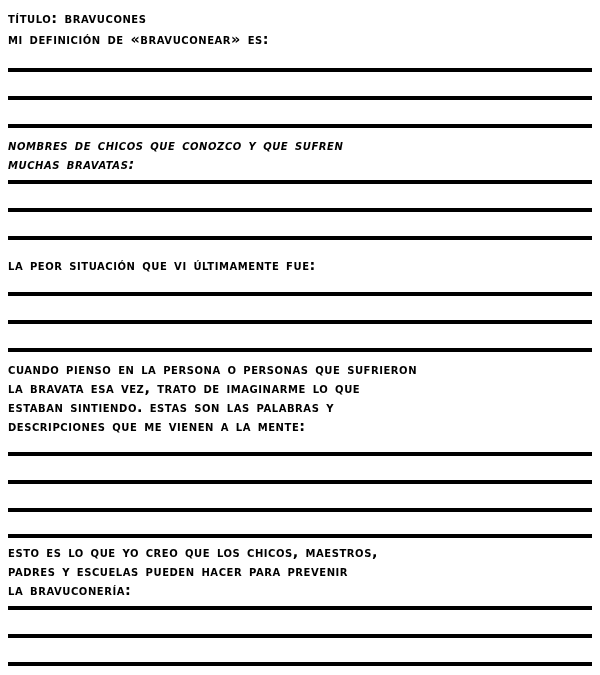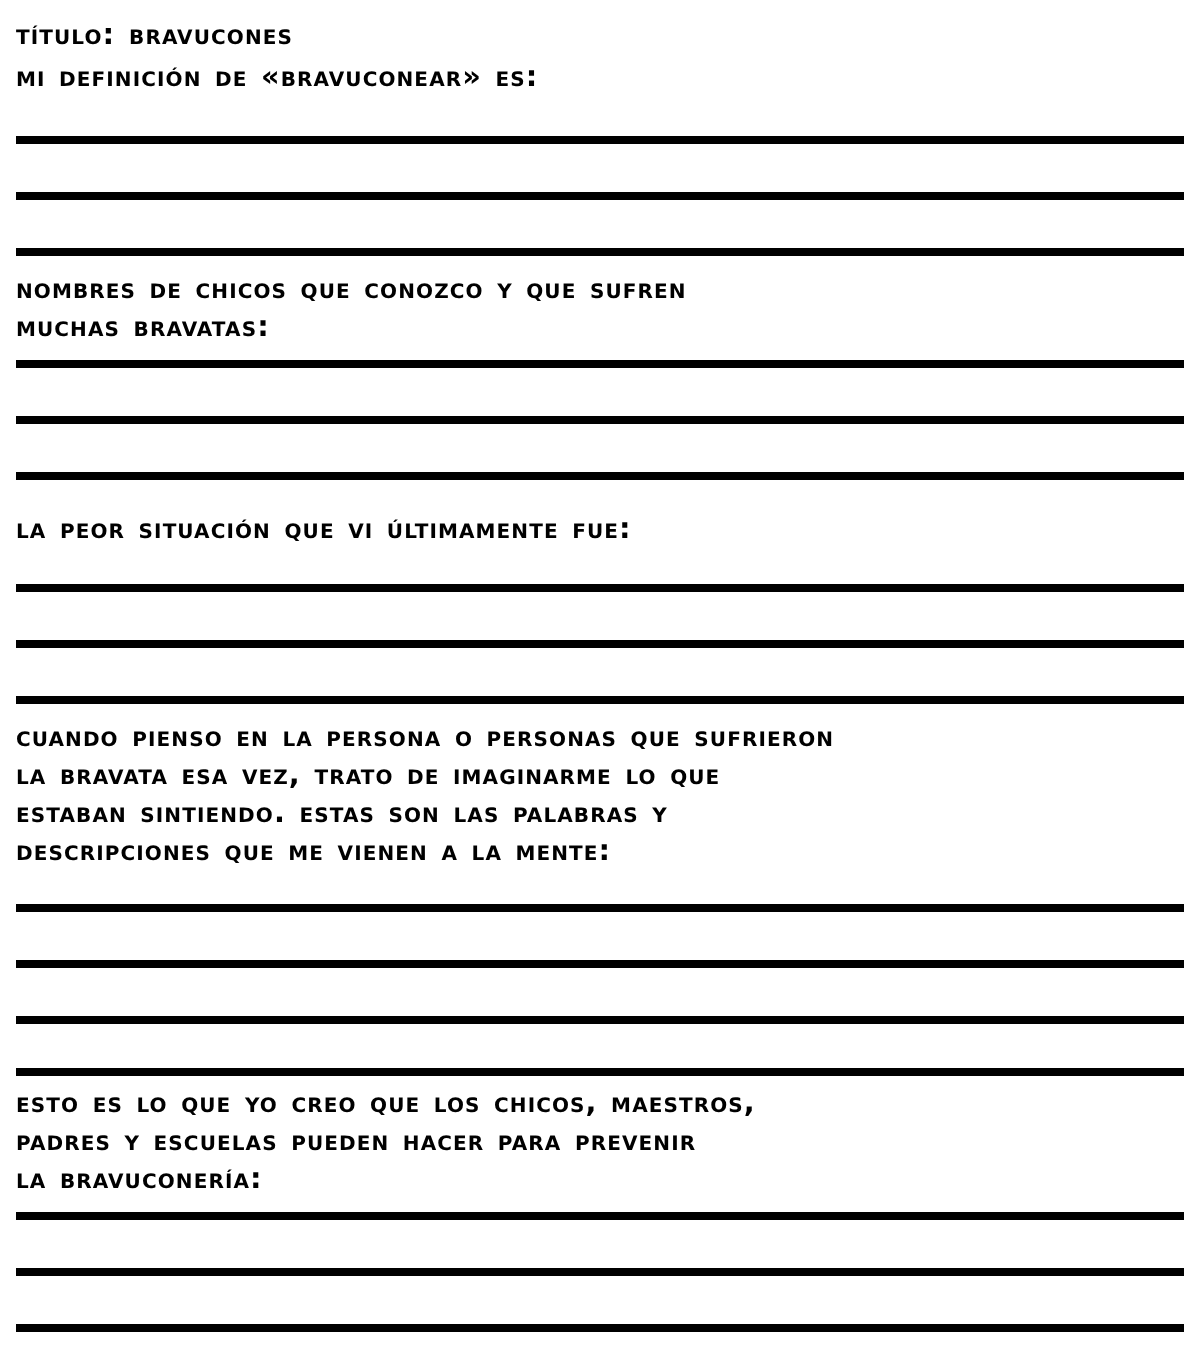--- a/index.html
+++ b/index.html
@@ -66,21 +66,21 @@
   <div class="prompt title-line" style="top:8px;">TÍTULO: Bravucones</div>
 
   <div class="section">
     <div class="prompt" style="top:30px;">Mi definición de «bravuconear» es:</div>
     <div class="rule" style="top:68px;"></div>
     <div class="rule" style="top:96px;"></div>
     <div class="rule" style="top:124px;"></div>
   </div>
 
   <div class="section">
-    <div class="prompt" style="top:136px;">Nombres de chicos que conozco y que sufren
+    <div class="prompt" style="top:136px;font-style:italic;">Nombres de chicos que conozco y que sufren
 muchas bravatas:</div>
     <div class="rule" style="top:180px;"></div>
     <div class="rule" style="top:208px;"></div>
     <div class="rule" style="top:236px;"></div>
   </div>
 
   <div class="section">
     <div class="prompt" style="top:256px;">La peor situación que vi últimamente fue:</div>
     <div class="rule" style="top:292px;"></div>
     <div class="rule" style="top:320px;"></div>

